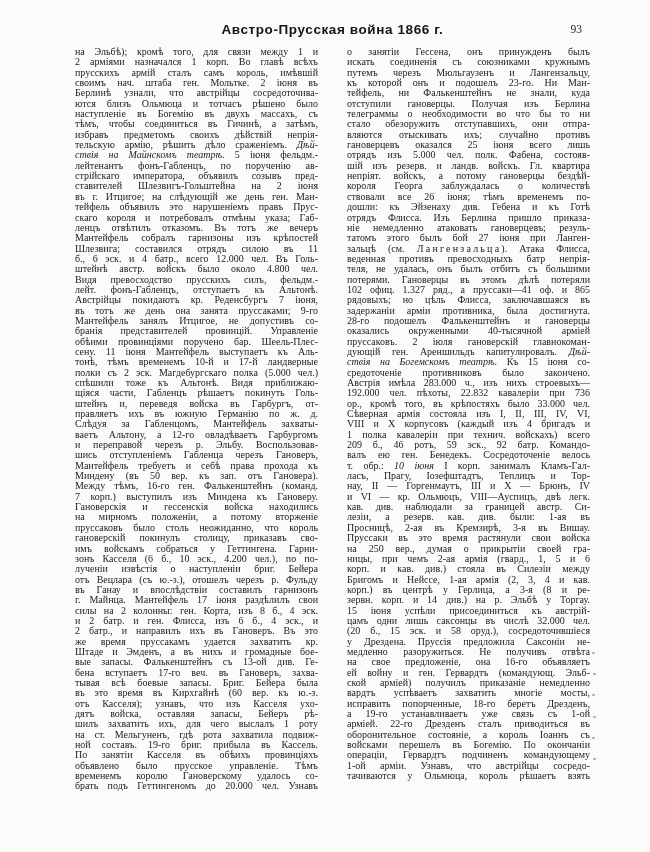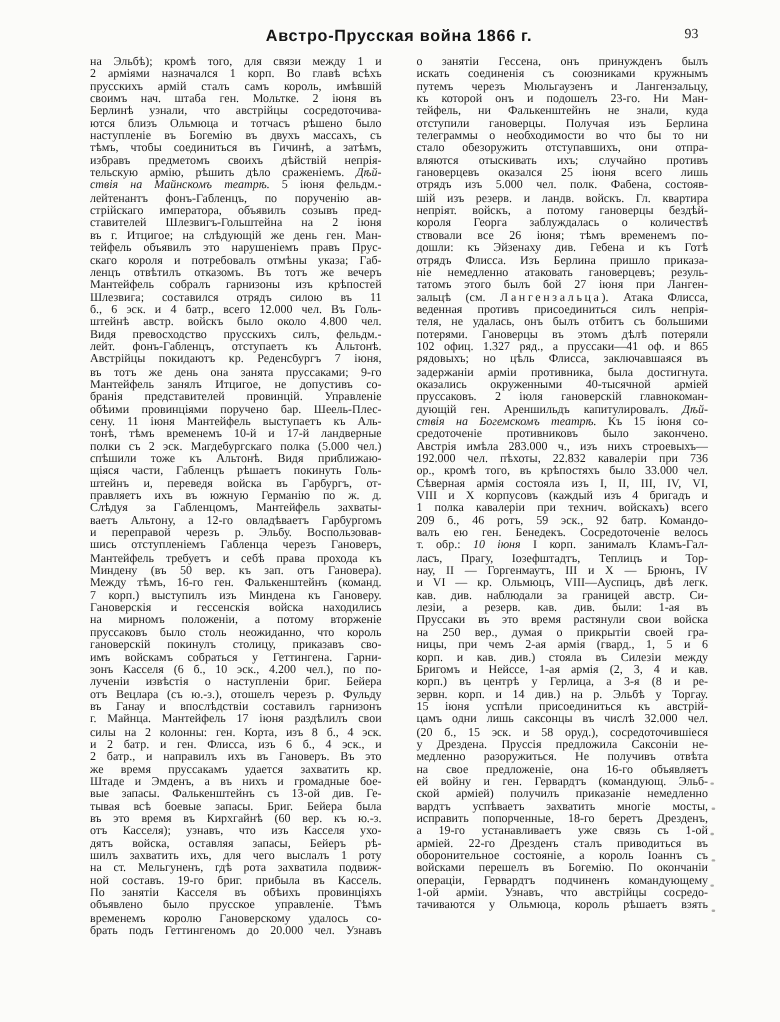--- a/index.html
+++ b/index.html
@@ -133,20 +133,21 @@
         <div class="line">лученіи извѣстія о наступленіи бриг. Бейера</div>
         <div class="line">отъ Вецлара (съ ю.-з.), отошелъ черезъ р. Фульду</div>
         <div class="line">въ Ганау и впослѣдствіи составилъ гарнизонъ</div>
         <div class="line">г. Майнца. Мантейфель 17 іюня раздѣлилъ свои</div>
         <div class="line">силы на 2 колонны: ген. Корта, изъ 8 б., 4 эск.</div>
         <div class="line">и 2 батр. и ген. Флисса, изъ 6 б., 4 эск., и</div>
         <div class="line">2 батр., и направилъ ихъ въ Гановеръ. Въ это</div>
         <div class="line">же время пруссакамъ удается захватить кр.</div>
         <div class="line">Штаде и Эмденъ, а въ нихъ и громадные бое-</div>
         <div class="line">вые запасы. Фалькенштейнъ съ 13-ой див. Ге-</div>
+        <div class="line">бена вступаетъ 17-го веч. въ Гановеръ, захва-</div>
         <div class="line">тывая всѣ боевые запасы. Бриг. Бейера была</div>
         <div class="line">въ это время въ Кирхгайнѣ (60 вер. къ ю.-з.</div>
         <div class="line">отъ Касселя); узнавъ, что изъ Касселя ухо-</div>
         <div class="line">дятъ войска, оставляя запасы, Бейеръ рѣ-</div>
         <div class="line">шилъ захватить ихъ, для чего выслалъ 1 роту</div>
         <div class="line">на ст. Мельгуненъ, гдѣ рота захватила подвиж-</div>
         <div class="line">ной составъ. 19-го бриг. прибыла въ Кассель.</div>
         <div class="line">По занятіи Касселя въ обѣихъ провинціяхъ</div>
         <div class="line">объявлено было прусское управленіе. Тѣмъ</div>
         <div class="line">временемъ королю Гановерскому удалось со-</div>
@@ -166,45 +167,47 @@
         <div class="line">отрядъ изъ 5.000 чел. полк. Фабена, состояв-</div>
         <div class="line">шій изъ резерв. и ландв. войскъ. Гл. квартира</div>
         <div class="line">непріят. войскъ, а потому гановерцы бездѣй-</div>
         <div class="line">короля Георга заблуждалась о количествѣ</div>
         <div class="line">ствовали все 26 іюня; тѣмъ временемъ по-</div>
         <div class="line">дошли: къ Эйзенаху див. Гебена и къ Готѣ</div>
         <div class="line">отрядъ Флисса. Изъ Берлина пришло приказа-</div>
         <div class="line">ніе немедленно атаковать гановерцевъ; резуль-</div>
         <div class="line">татомъ этого былъ бой 27 іюня при Ланген-</div>
         <div class="line"><span>зальцѣ (см. </span><span class="sp">Лангензальца</span><span>). Атака Флисса,</span></div>
-        <div class="line">веденная противъ присоединиться силъ непрія-</div>
+        <div class="line">веденная противъ превосходныхъ батр непрія-</div>
         <div class="line">теля, не удалась, онъ былъ отбитъ съ большими</div>
         <div class="line">потерями. Гановерцы въ этомъ дѣлѣ потеряли</div>
         <div class="line">102 офиц. 1.327 ряд., а пруссаки—41 оф. и 865</div>
         <div class="line">рядовыхъ; но цѣль Флисса, заключавшаяся въ</div>
         <div class="line">задержаніи арміи противника, была достигнута.</div>
+        <div class="line">28-го подошелъ Фалькенштейнъ и гановерцы</div>
         <div class="line">оказались окруженными 40-тысячной арміей</div>
         <div class="line">пруссаковъ. 2 іюля гановерскій главнокоман-</div>
         <div class="line"><span>дующій ген. Ареншильдъ капитулировалъ. </span><span class="it">Дѣй-</span></div>
         <div class="line"><span class="it">ствія на Богемскомъ театрѣ.</span><span> Къ 15 іюня со-</span></div>
         <div class="line">средоточеніе противниковъ было закончено.</div>
         <div class="line">Австрія имѣла 283.000 ч., изъ нихъ строевыхъ—</div>
         <div class="line">192.000 чел. пѣхоты, 22.832 кавалеріи при 736</div>
         <div class="line">ор., кромѣ того, въ крѣпостяхъ было 33.000 чел.</div>
         <div class="line">Сѣверная армія состояла изъ I, II, III, IV, VI,</div>
         <div class="line">VIII и X корпусовъ (каждый изъ 4 бригадъ и</div>
         <div class="line">1 полка кавалеріи при технич. войскахъ) всего</div>
         <div class="line">209 б., 46 ротъ, 59 эск., 92 батр. Командо-</div>
         <div class="line">валъ ею ген. Бенедекъ. Сосредоточеніе велось</div>
         <div class="line"><span>т. обр.: </span><span class="it">10 іюня</span><span> I корп. занималъ Кламъ-Гал-</span></div>
         <div class="line">ласъ, Прагу, Іозефштадтъ, Теплицъ и Тор-</div>
         <div class="line">нау, II — Горгенмаутъ, III и X — Брюнъ, IV</div>
         <div class="line">и VI — кр. Ольмюцъ, VIII—Ауспицъ, двѣ легк.</div>
         <div class="line">кав. див. наблюдали за границей австр. Си-</div>
         <div class="line">лезіи, а резерв. кав. див. были: 1-ая въ</div>
+        <div class="line">Просницѣ, 2-ая въ Кремзирѣ, 3-я въ Вишау.</div>
         <div class="line">Пруссаки въ это время растянули свои войска</div>
         <div class="line">на 250 вер., думая о прикрытіи своей гра-</div>
         <div class="line">ницы, при чемъ 2-ая армія (гвард., 1, 5 и 6</div>
         <div class="line">корп. и кав. див.) стояла въ Силезіи между</div>
         <div class="line">Бригомъ и Нейссе, 1-ая армія (2, 3, 4 и кав.</div>
         <div class="line">корп.) въ центрѣ у Герлица, а 3-я (8 и ре-</div>
         <div class="line">зервн. корп. и 14 див.) на р. Эльбѣ у Торгау.</div>
         <div class="line">15 іюня успѣли присоединиться къ австрій-</div>
         <div class="line">цамъ одни лишь саксонцы въ числѣ 32.000 чел.</div>
         <div class="line">(20 б., 15 эск. и 58 оруд.), сосредоточившіеся</div>

